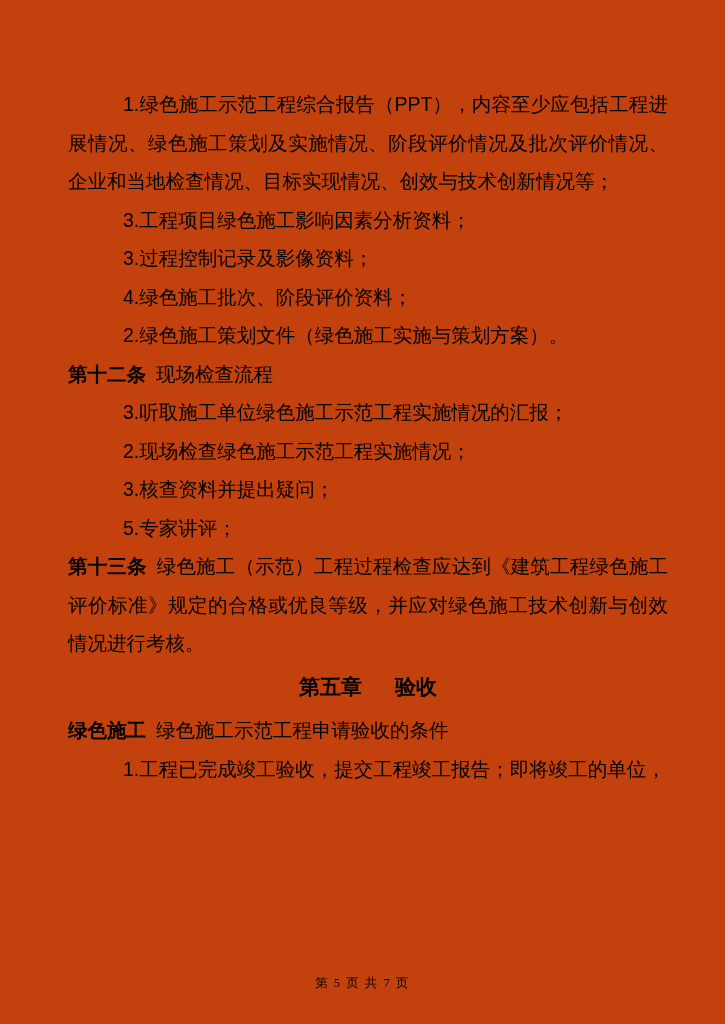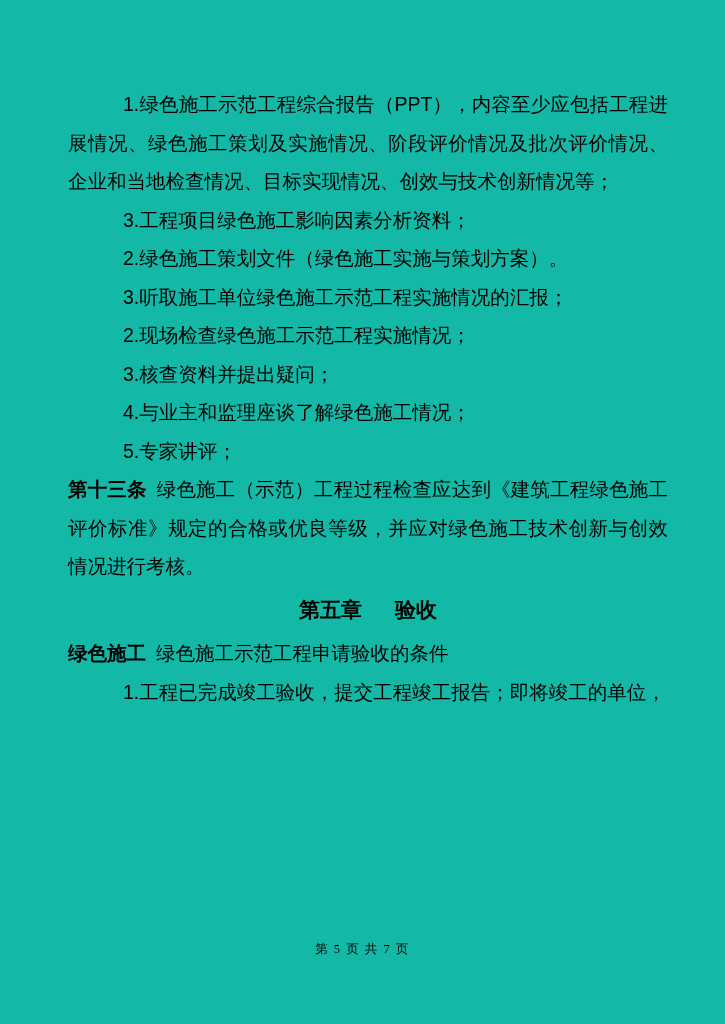--- a/index.html
+++ b/index.html
@@ -4,21 +4,21 @@
 <style>
   html, body {
     margin: 0;
     padding: 0;
     background: #ffffff;
   }
   .page {
     position: relative;
     width: 725px;
     height: 1024px;
-    background: #14b8a6;
+    background: #c2410c;
     box-sizing: border-box;
     padding: 85px 57px 0 68px;
     color: #000000;
     font-family: "Liberation Sans", sans-serif;
     overflow: hidden;
   }
   .para {
     margin: 0;
     font-size: 19.5px;
     line-height: 38.5px;
@@ -42,49 +42,53 @@
     text-align: center;
     text-indent: 0;
   }
   .chapter-label {
     margin-right: 33px;
   }
   .footer {
     position: absolute;
     left: 0;
     right: 0;
-    top: 941px;
+    top: 975px;
     text-align: center;
     font-family: "Liberation Serif", serif;
     font-size: 12.5px;
     letter-spacing: 1.5px;
     color: #000000;
   }
 </style>
 </head>
 <body>
 
 <div class="page">
 
   <p class="para item">1.绿色施工示范工程综合报告（PPT），内容至少应包括工程进展情况、绿色施工策划及实施情况、阶段评价情况及批次评价情况、企业和当地检查情况、目标实现情况、创效与技术创新情况等；</p>
 
   <p class="para item">3.工程项目绿色施工影响因素分析资料；</p>
 
+  <p class="para item">3.过程控制记录及影像资料；</p>
 
+  <p class="para item">4.绿色施工批次、阶段评价资料；</p>
 
   <p class="para item">2.绿色施工策划文件（绿色施工实施与策划方案）。</p>
 
+  <p class="para article">
+    <span class="article-label">第十二条</span><span>现场检查流程</span>
+  </p>
 
   <p class="para item">3.听取施工单位绿色施工示范工程实施情况的汇报；</p>
 
   <p class="para item">2.现场检查绿色施工示范工程实施情况；</p>
 
   <p class="para item">3.核查资料并提出疑问；</p>
 
-  <p class="para item">4.与业主和监理座谈了解绿色施工情况；</p>
 
   <p class="para item">5.专家讲评；</p>
 
 
   <p class="para article">
     <span class="article-label">第十三条</span><span>绿色施工（示范）工程过程检查应达到《建筑工程绿色施工评价标准》规定的合格或优良等级，并应对绿色施工技术创新与创效情况进行考核。</span>
   </p>
 
 
   <p class="para chapter">

